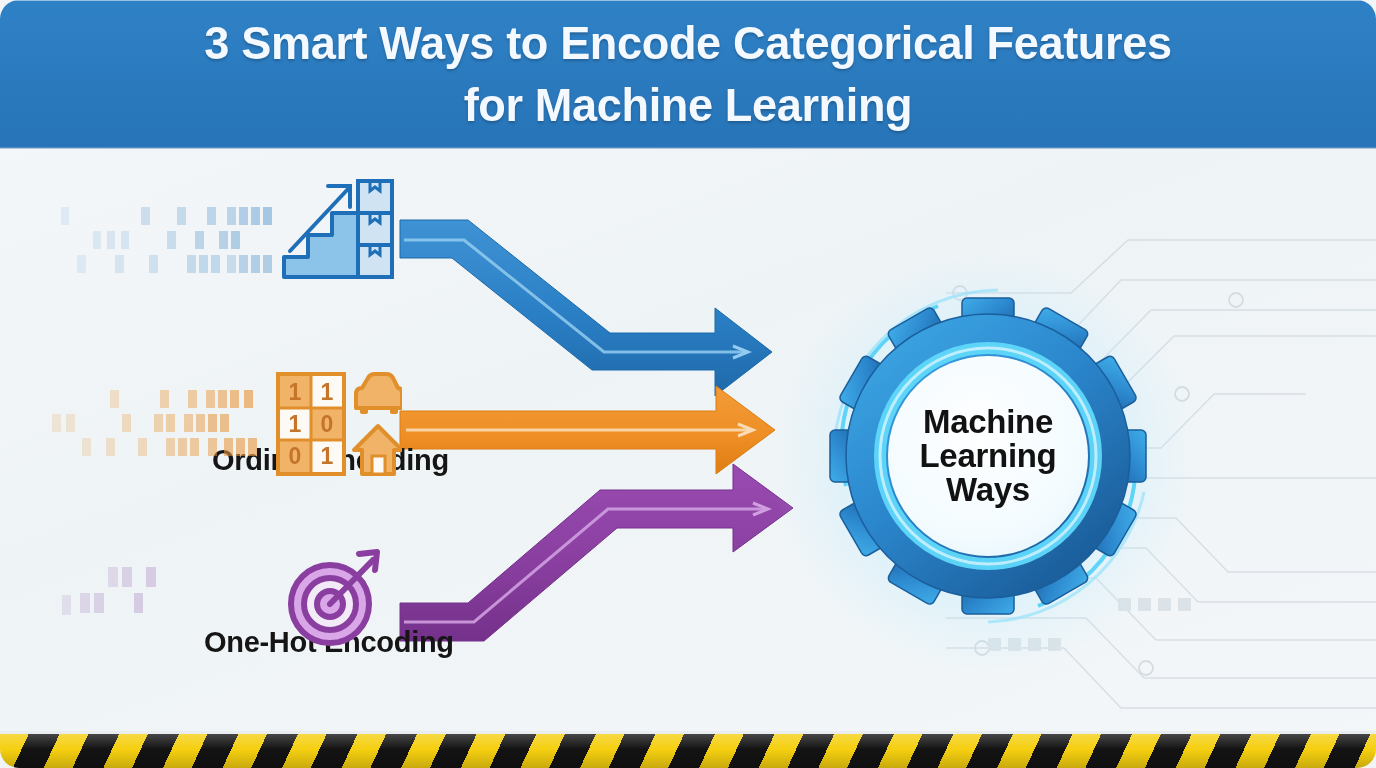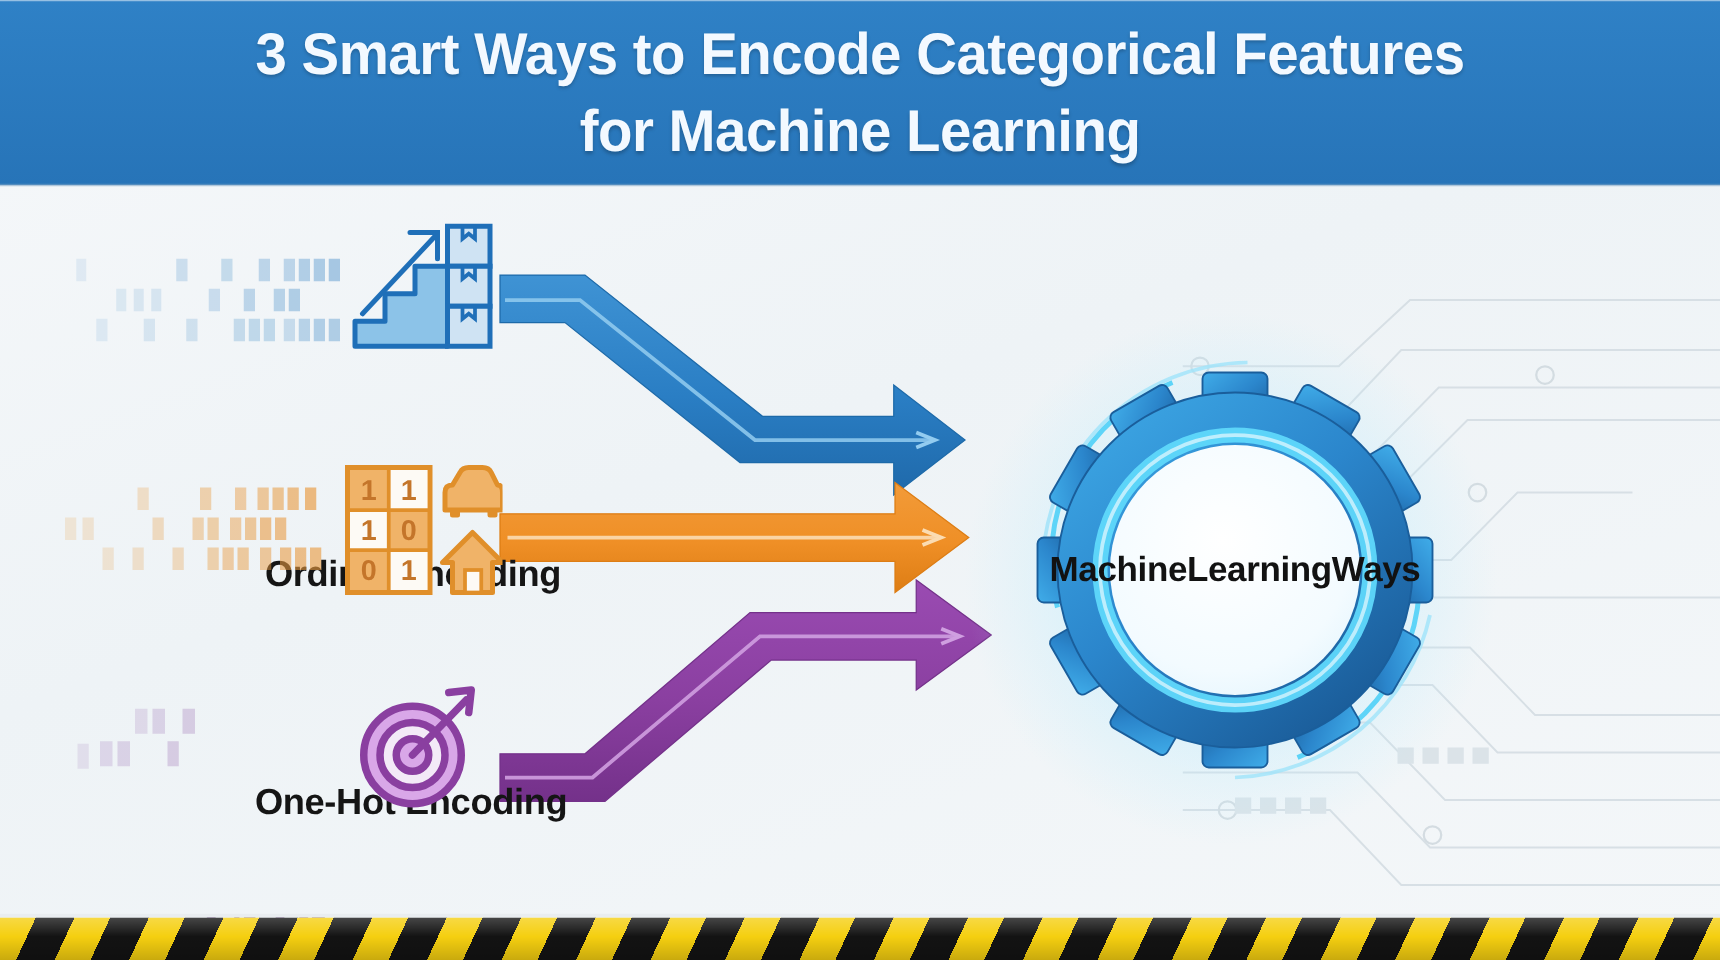--- a/index.html
+++ b/index.html
@@ -2,21 +2,21 @@
 <html><head>
 <meta charset="utf-8">
 <style>
   html,body{margin:0;padding:0;}
   body{
     width:1376px;height:768px;overflow:hidden;
     font-family:"Liberation Sans",sans-serif;
     background:#f2f5f7;
   }
   #poster{position:relative;width:1376px;height:768px;overflow:hidden;
-    background:linear-gradient(160deg,#f6f8fa 0%,#eef3f6 45%,#f4f7f9 100%);}
+    background:linear-gradient(160deg,#f6f8fa 0%,#eef3f6 45%,#f4f7f9 100%);border-radius:19px;}
 
   
   .header{position:absolute;left:0;top:0;width:1376px;height:148px;
     background:linear-gradient(180deg,#2f81c6 0%,#2774b8 100%);
     box-shadow:0 1px 0 rgba(255,255,255,.5) inset;}
   .header-title{position:absolute;left:0;top:12px;width:1376px;
     text-align:center;color:#f3f9ff;
     font-size:47px;font-weight:bold;line-height:62px;letter-spacing:-.4px;
     transform:scaleX(.96);transform-origin:center top;
     text-shadow:0 2px 3px rgba(0,0,0,.22);}
@@ -28,22 +28,22 @@
   .stage{position:absolute;left:0;top:148px;width:1376px;height:586px;}
 
   
   .circuit{position:absolute;right:0;top:0;width:430px;height:586px;opacity:.85;}
 
   
   .gear-glow{position:absolute;left:770px;top:100px;width:430px;height:430px;
     background:radial-gradient(circle at 50% 50%,rgba(150,225,255,.55) 0%,rgba(180,235,255,.32) 42%,rgba(220,245,255,0) 70%);}
   .gear-wrap{position:absolute;left:788px;top:108px;width:400px;height:400px;}
   .gear-text{position:absolute;left:788px;top:108px;width:400px;height:400px;
-    display:flex;flex-direction:row;align-items:center;justify-content:center;
-    color:#121212;font-weight:bold;font-size:28px;line-height:34px;text-align:center;
+    display:flex;flex-direction:column;align-items:center;justify-content:center;
+    color:#121212;font-weight:bold;font-size:33px;line-height:34px;text-align:center;
     letter-spacing:-.3px;}
   .row-label{position:absolute;white-space:nowrap;
     font-weight:bold;color:#151515;letter-spacing:-.3px;}
 
   .r1-label{left:212px;top:296px;font-size:29px;}
   .r2-label{left:204px;top:478px;font-size:29px;}
 
   .num-block{position:absolute;left:163px;top:578px;
     color:#6a3d86;font-size:22px;font-weight:bold;line-height:29px;}
 

